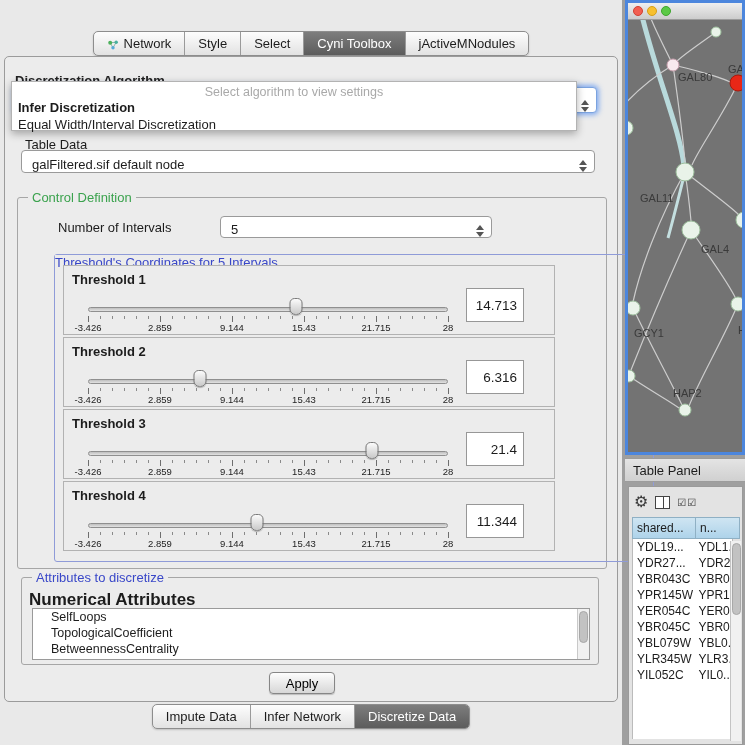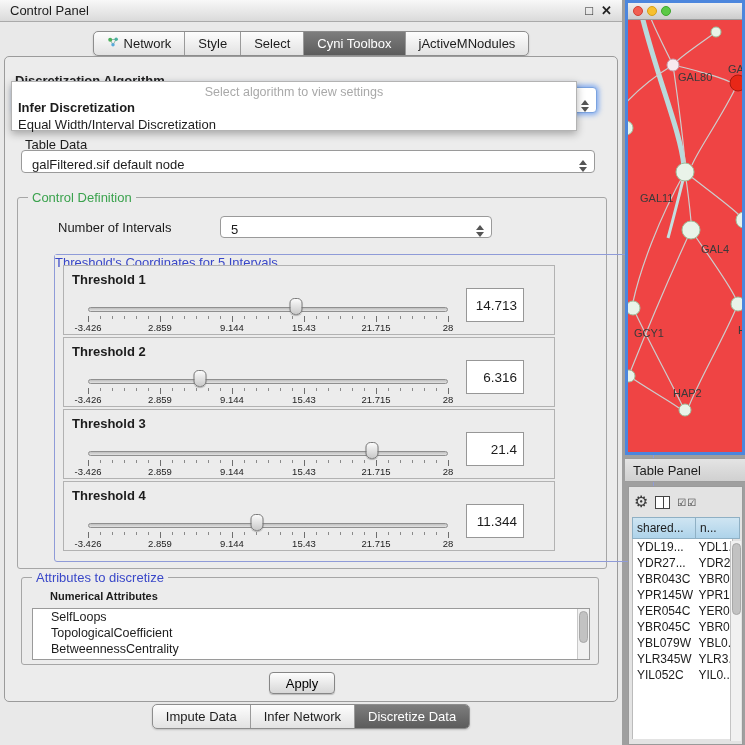--- a/index.html
+++ b/index.html
@@ -9,21 +9,21 @@
   
   .left-panel{position:absolute;left:0;top:0;width:622px;height:745px;background:#e9e9e9}
   .cp-titlebar{position:absolute;left:0;top:0;width:100%;height:22px;background:linear-gradient(#f8f8f8,#dadada);border-bottom:1px solid #aaa;display:flex;align-items:center;padding:0 10px;font-size:13px}
   .win-btns{margin-left:auto;display:flex;gap:8px;font-size:13px;color:#222}
   .win-btns span{cursor:default;line-height:1}
 
   .tabs-row{position:absolute;left:0;width:100%;display:flex;justify-content:center}
   #top-tabs-row{top:31px}
   #bottom-tabs-row{top:704px}
   .seg{display:flex;border:1px solid #8d8d8d;border-radius:5px;overflow:hidden;background:linear-gradient(#fdfdfd,#e2e2e2);box-shadow:0 1px 2px rgba(0,0,0,.18)}
-  .seg .tab{padding:4px 13px;font-size:13px;display:flex;align-items:flex-start;gap:5px;border-right:1px solid #9a9a9a;white-space:nowrap}
+  .seg .tab{padding:4px 13px;font-size:13px;display:flex;align-items:flex-end;gap:5px;border-right:1px solid #9a9a9a;white-space:nowrap}
   .seg .tab:last-child{border-right:none}
   .seg .tab.selected{background:linear-gradient(#7d7d7d,#5c5c5c);color:#fff}
   .tab-icon{display:inline-flex}
 
   .main-panel{position:absolute;left:4px;top:56px;width:614px;height:646px;background:#ececec;border:1px solid #9b9b9b;border-radius:5px}
 
   .algo-label{position:absolute;left:10px;top:16px;font-size:13px;font-weight:bold;color:#222}
   .combo{background:#fff;border:1px solid #9a9a9a;border-radius:4px;display:flex;align-items:flex-end;font-size:13px}
   .combo .combo-text{padding-left:10px;flex:1;overflow:hidden;white-space:nowrap}
   .stepper{margin-left:auto;margin-right:7px;display:flex;flex-direction:column;gap:2px}
@@ -57,37 +57,37 @@
   .slider-track{position:absolute;left:24px;top:41px;width:360px;height:5px;background:linear-gradient(#bfbfbf,#e2e2e2);border:1px solid #8f8f8f;border-radius:3px}
   .slider-thumb{position:absolute;top:32px;width:13px;height:17px;background:linear-gradient(#fbfbfb,#c9c9c9);border:1px solid #7b7b7b;border-radius:5px 5px 6px 6px;transform:translateX(-50%);box-shadow:0 1px 1px rgba(0,0,0,.25)}
   .slider-ticks{position:absolute;left:24px;top:50px;width:360px;height:7px}
   .slider-ticks i{position:absolute;top:0;width:1px;height:3px;background:#8a8a8a}
   .slider-ticks i.major{height:6px;background:#6e6e6e}
   .slider-scale{position:absolute;left:24px;top:56px;width:360px;height:12px}
   .slider-scale span{position:absolute;top:0;transform:translateX(-50%);font-size:9.5px;color:#222;white-space:nowrap}
   .value-box{position:absolute;left:402px;top:22px;width:58px;height:34px;background:#fff;border:1px solid #979797;display:flex;align-items:center;justify-content:flex-end;padding-right:6px;font-size:13.5px}
 
   #attributes-group{left:16px;top:520px;width:578px;height:88px}
-  #attr-sublabel{position:absolute;left:28px;top:12px;font-weight:bold;font-size:11px}
+  #attr-sublabel{position:absolute;left:7px;top:12px;font-weight:bold;font-size:17px}
   #attr-listbox{position:absolute;left:10px;top:30px;width:558px;height:52px;background:#fff;border:1px solid #9a9a9a;overflow:hidden}
   .list-item{font-size:12.5px;line-height:16px;padding-left:18px;white-space:nowrap}
   .vscroll{position:absolute;top:0;right:0;width:12px;height:100%;background:#f1f1f1;border-left:1px solid #c9c9c9}
   .vscroll .thumb{position:absolute;left:1px;width:9px;background:#c2c2c2;border:1px solid #a8a8a8;border-radius:5px}
   #attr-scroll .thumb{top:2px;height:32px}
 
   #apply-btn{position:absolute;left:264px;top:615px;width:66px;height:22px;background:linear-gradient(#fdfdfd,#d7d7d7);border:1px solid #868686;border-radius:4px;font-size:13px;font-family:"Liberation Sans",sans-serif;box-shadow:0 1px 1px rgba(0,0,0,.2)}
 
   
   .network-window{position:absolute;left:625px;top:0;width:120px;height:455px;border:3px solid #4c86dd;background:#fff;box-shadow:inset 0 0 0 1px #8db2ea}
   .mac-titlebar{height:17px;background:linear-gradient(#efefef,#cccccc);border-bottom:1px solid #9a9a9a;display:flex;align-items:center;gap:4px;padding:0 5px}
   .light{width:10px;height:10px;border-radius:50%}
   .light.red{background:#f25e50;border:1px solid #cf4033}
   .light.yellow{background:#f7c02f;border:1px solid #d59f19}
   .light.green{background:#5bc946;border:1px solid #3fa52f}
-  .net-canvas{position:relative;width:100%;height:432px;background:#ef4444;overflow:hidden}
+  .net-canvas{position:relative;width:100%;height:432px;background:#737373;overflow:hidden}
   .net-canvas svg{position:absolute;left:0;top:0}
 
   #table-panel-header{position:absolute;left:625px;top:458px;width:120px;height:24px;background:linear-gradient(#e4e4e4,#d0d0d0);border-top:1px solid #9c9c9c;border-bottom:1px solid #9c9c9c;line-height:23px;padding-left:8px;font-size:13px}
 
   .table-panel{position:absolute;left:628px;top:486px;width:115px;height:259px;background:#e3e3e3;border:1px solid #9a9a9a;overflow:hidden}
   .tp-toolbar{height:30px;display:flex;align-items:center;gap:7px;padding:0 5px}
   .gear{font-size:16px;color:#3a3a3a;line-height:1}
   .cols-icon{width:15px;height:13px;background:#fff;border:1.5px solid #444;position:relative}
   .cols-icon::before{content:"";position:absolute;left:50%;top:0;width:1.5px;height:100%;background:#444}
   .check-icons{font-size:10px;color:#333;letter-spacing:1px}
@@ -103,27 +103,20 @@
   #tp-scroll{position:absolute;right:1px;top:54px;width:11px;height:200px;background:#f1f1f1;border-left:1px solid #c4c4c4}
   #tp-scroll .thumb{top:2px;height:72px}
 
   svg text{font-family:"Liberation Sans",sans-serif}
 </style>
 </head>
 <body>
 
 <div class="left-panel">
 
-  <div class="cp-titlebar">
-    <span>Control Panel</span>
-    <span class="win-btns">
-      <span>□</span>
-      <span style="font-weight:bold">✕</span>
-    </span>
-  </div>
 
   <div class="tabs-row" id="top-tabs-row">
     <div class="seg" id="top-tabs">
         <div class="tab">
           <span class="tab-icon">
             <svg width="12" height="12" viewBox="0 0 12 12">
               <path d="M3.2 3.8 9.2 3.2 M3.2 3.8 6 8.8 M9.2 3.2 6 8.8" stroke="#8fb8a8" stroke-width="1" fill="none"></path>
               <circle cx="3.2" cy="3.8" r="2" fill="#4db05c"></circle>
               <circle cx="9.2" cy="3.2" r="1.7" fill="#49b09e"></circle>
               <circle cx="6" cy="8.8" r="1.7" fill="#57a9d8"></circle>

